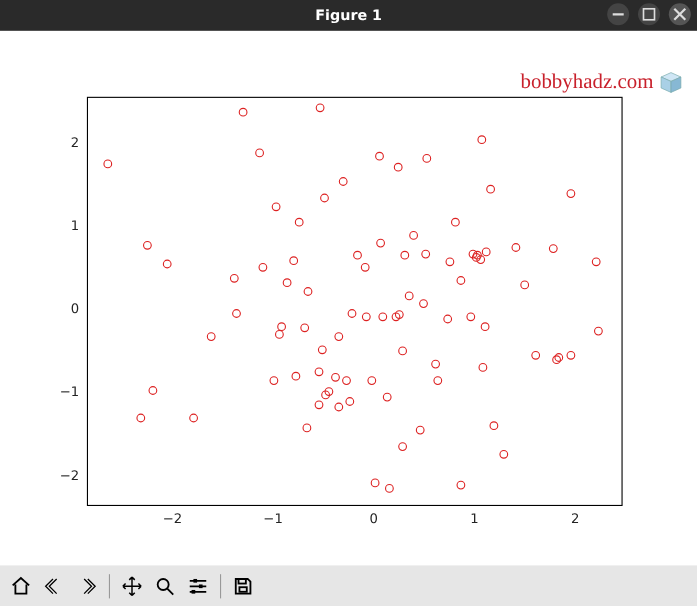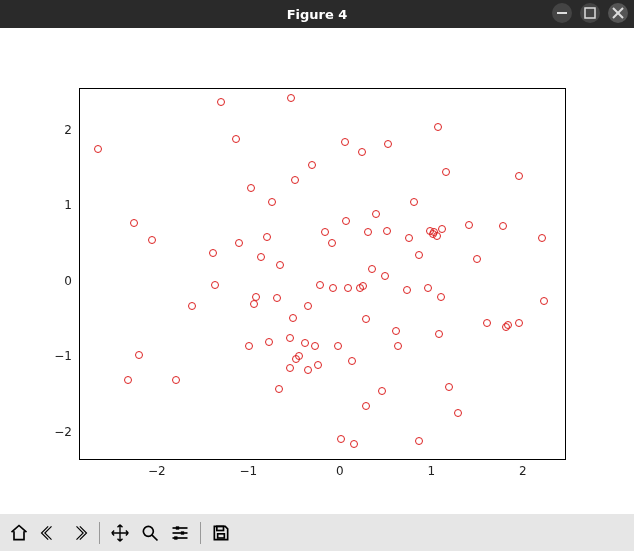--- a/index.html
+++ b/index.html
@@ -125,21 +125,21 @@
     height: 22px;
     background: #999;
     margin: 0 3px;
   }
   svg.ic { width: 20px; height: 20px; }
 </style>
 </head>
 <body>
 
 <div class="titlebar">
-  <div class="title">Figure 4</div>
+  <div class="title">Figure 1</div>
   <div class="win-controls">
     <div class="win-btn">
       <svg class="ic" viewBox="0 0 20 20">
           <line x1="5" y1="10" x2="15" y2="10" stroke="#ddd" stroke-width="2"></line>
         </svg>
     </div>
     <div class="win-btn">
       <svg class="ic" viewBox="0 0 20 20">
           <rect x="5" y="5" width="10" height="10" fill="none" stroke="#ddd" stroke-width="1.5"></rect>
         </svg>
@@ -147,20 +147,30 @@
     <div class="win-btn close">
       <svg class="ic" viewBox="0 0 20 20">
           <line x1="5" y1="5" x2="15" y2="15" stroke="#ddd" stroke-width="2"></line>
           <line x1="15" y1="5" x2="5" y2="15" stroke="#ddd" stroke-width="2"></line>
         </svg>
     </div>
   </div>
 </div>
 
 <div class="canvas-area">
+  <div class="watermark">
+    <span>bobbyhadz.com</span>
+    <span class="cube">
+      <svg viewBox="0 0 20 20">
+        <polygon points="10,1 19,5 10,9 1,5" fill="#cfe6f5" stroke="#7aa" stroke-width="0.6"></polygon>
+        <polygon points="1,5 10,9 10,19 1,15" fill="#a9d0e6" stroke="#7aa" stroke-width="0.6"></polygon>
+        <polygon points="19,5 10,9 10,19 19,15" fill="#87b8d4" stroke="#7aa" stroke-width="0.6"></polygon>
+      </svg>
+    </span>
+  </div>
 
   <div class="plot-frame">
     <div class="scatter" id="scatter">
         <div class="pt" style="left: 18.3019px; top: 60.4082px;"></div>
         <div class="pt" style="left: 47.5849px; top: 291.469px;"></div>
         <div class="pt" style="left: 53.9906px; top: 133.653px;"></div>
         <div class="pt" style="left: 58.566px; top: 265.796px;"></div>
         <div class="pt" style="left: 72.2925px; top: 151.02px;"></div>
         <div class="pt" style="left: 96.0849px; top: 290.714px;"></div>
         <div class="pt" style="left: 111.642px; top: 216.714px;"></div>

